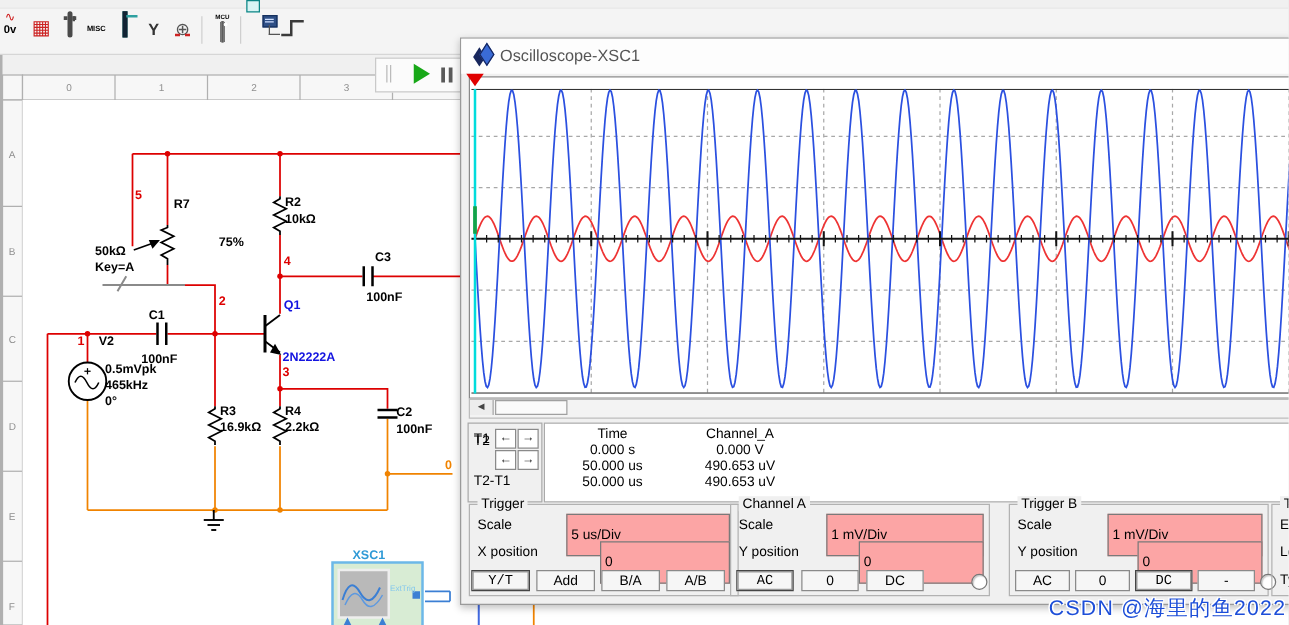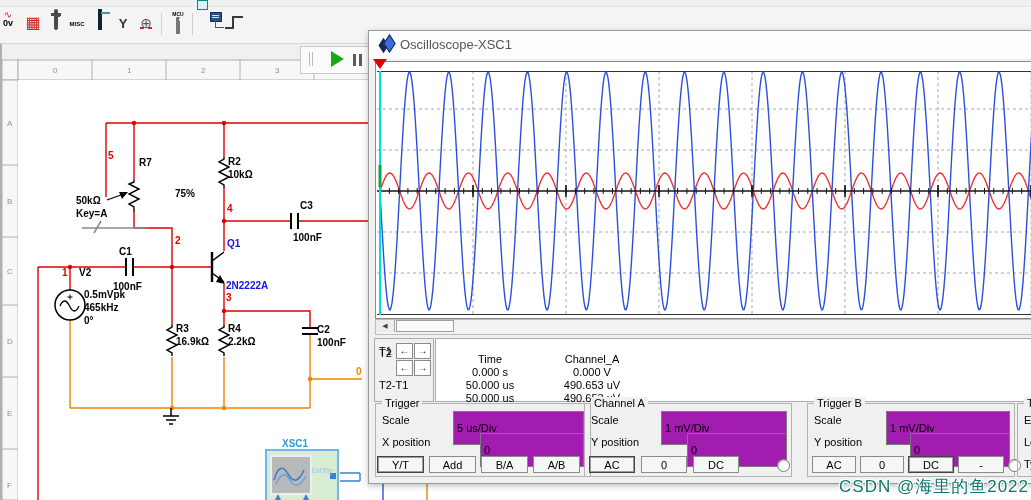--- a/index.html
+++ b/index.html
@@ -67,35 +67,35 @@
   #scope-hscroll{position:absolute;left:6px;top:288px;width:657px;height:14px;background:#f3f3f3;border:1px solid #bdbdbd;}
   .sb-btn{position:absolute;left:0;top:0;width:18px;height:12px;background:#ededed;border-right:1px solid #a8a8a8;
           font-size:7px;line-height:12px;text-align:center;color:#444;}
   .sb-thumb{position:absolute;left:20px;top:0;width:58px;height:12px;background:#fafafa;border:1px solid #a0a0a0;box-sizing:border-box;}
   
   #cursor-box{position:absolute;left:5px;top:307px;width:58px;height:62px;background:#f0f0f0;border:1px solid #aaa;}
   .cur-lab{position:absolute;left:4px;font-size:11px;}
   .abtn{position:absolute;width:17px;height:16px;background:#fff;border:1px solid #8a8a8a;box-sizing:border-box;
         font-size:10px;line-height:13px;text-align:center;font-weight:bold;color:#222;}
   #readout-box{position:absolute;left:66px;top:307px;width:597px;height:62px;background:#fff;border:1px solid #aaa;}
-  .ro-col{position:absolute;top:14px;font-size:11px;text-align:center;}
+  .ro-col{position:absolute;top:2px;font-size:11px;text-align:center;}
   .ro-col div{height:13px;line-height:13px;white-space:nowrap;}
   
   .grp{position:absolute;top:372px;height:72px;border:1px solid #b2b2b2;}
   .grp-t{position:absolute;top:-7px;left:6px;background:#f0f0f0;padding:0 3px;font-size:11px;line-height:12px;}
   .flabel{position:absolute;left:6px;font-size:11px;}
-  .sinput{position:absolute;height:17px;background:#a21caf;border:1px solid #7a7a7a;font-size:11px;
+  .sinput{position:absolute;height:17px;background:#fca5a5;border:1px solid #7a7a7a;font-size:11px;
           padding:16px 3px;box-sizing:border-box;font-family:"Liberation Sans",sans-serif;}
   .sbtn{position:absolute;top:52px;height:17px;background:#f6f6f6;border:1px solid #8a8a8a;box-sizing:border-box;
         font-size:11px;line-height:14px;text-align:center;color:#000;padding:0;font-family:"Liberation Sans",sans-serif;}
-  .sbtn.sel{border:1px solid #444;box-shadow:inset 0 0 0 1px #9a9a9a;}
+  .sbtn.sel{border:1px solid #444;box-shadow:inset 0 0 0 1px #9a9a9a;font-family:Liberation Mono, monospace;}
   .radio{position:absolute;top:55px;width:11px;height:11px;border:1px solid #777;border-radius:50%;background:#fff;
          box-shadow:inset 1px 1px 1px #c9c9c9;}
   
-  #watermark{position:absolute;right:2px;bottom:2px;font-size:17px;color:#0f766e;z-index:6;letter-spacing:1px;
+  #watermark{position:absolute;right:2px;bottom:2px;font-size:17px;color:#1d4ed8;z-index:6;letter-spacing:1px;
              text-shadow:-1px -1px 0 #fff,1px -1px 0 #fff,-1px 1px 0 #fff,1px 1px 0 #fff;}
 </style>
 </head>
 <body>
 
 <div id="screen">
 
   <div id="topbar">
     <span class="ticon" style="left:-3px;">
       <span class="probe-sq">∿</span>

